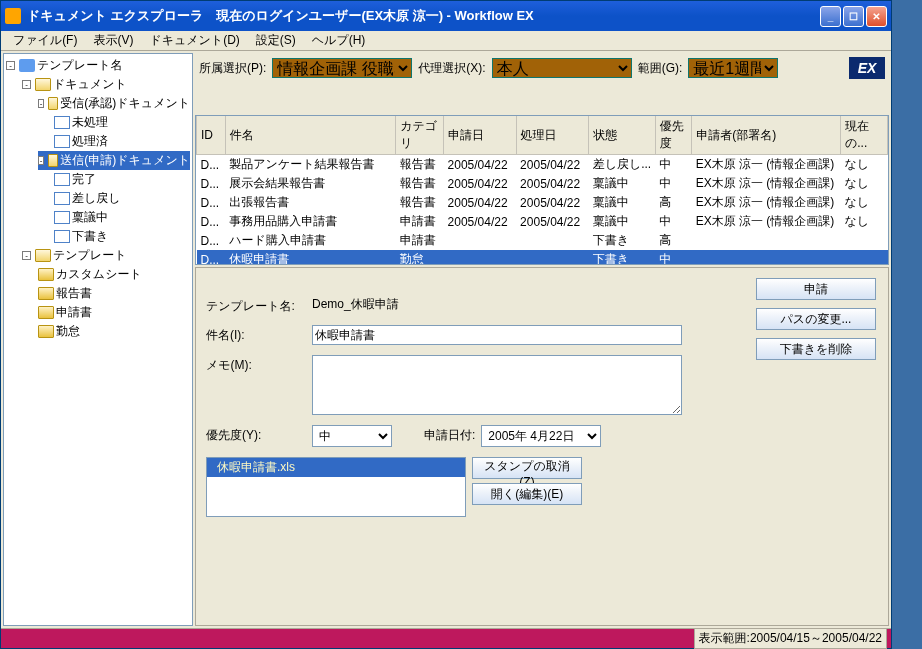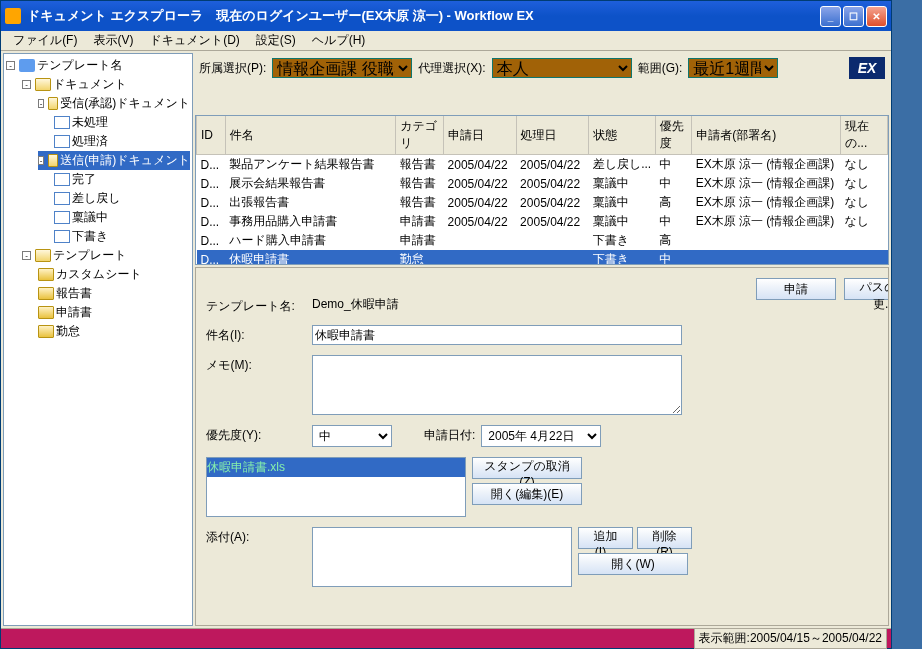--- a/index.html
+++ b/index.html
@@ -154,35 +154,35 @@
 .detail-area {
   flex: 1;
   border: 1px solid #aca899;
   background: #ece9d8;
   display: flex;
   padding: 10px;
   gap: 8px;
   overflow: auto;
 }
 .form-col { flex: 1; margin-top: 18px; }
-.btn-col { width: 122px; display: flex; flex-direction: row; gap: 8px; }
+.btn-col { width: 122px; display: flex; flex-direction: column; gap: 8px; }
 .form-row { display: flex; align-items: flex-start; margin-bottom: 10px; gap: 6px; }
 .form-row > label { width: 100px; padding-top: 2px; }
 input.text, textarea.text, select.sel {
   border: 1px solid #7f9db9;
   background: #fff;
   font-size: 12px;
   padding: 2px;
 }
 .listbox {
   border: 1px solid #7f9db9;
   background: #fff;
   font-size: 12px;
 }
-.listbox .li-sel { background: #316ac5; color: #86efac; padding: 1px 0; }
+.listbox .li-sel { background: #316ac5; color: #fef9c3; padding: 1px 10px; }
 .btn {
   border: 1px solid #7f9db9;
   background: linear-gradient(to bottom, #fff 0%, #eef3fa 40%, #d6e3f5 100%);
   height: 22px;
   font-size: 12px;
   cursor: pointer;
   padding: 0 8px;
   min-width: 80px;
 }
 .btn-col .btn { width: 120px; }
@@ -434,31 +434,20 @@
           </div>
           <div class="form-row">
             <div class="listbox" style="width:260px;height:60px">
               <div class="li-sel">休暇申請書.xls</div>
             </div>
             <div style="display:flex;flex-direction:column;gap:4px">
               <button class="btn" style="width:110px">スタンプの取消(Z)</button>
               <button class="btn" style="width:110px">開く(編集)(E)</button>
             </div>
           </div>
-          <div class="form-row">
-            <label>添付(A):</label>
-            <div class="listbox" style="width:260px;height:60px"></div>
-            <div style="display:flex;flex-direction:column;gap:4px">
-              <div style="display:flex;gap:4px">
-                <button class="btn" style="min-width:55px;width:55px">追加(I)...</button>
-                <button class="btn" style="min-width:55px;width:55px">削除(R)</button>
-              </div>
-              <button class="btn" style="width:110px">開く(W)</button>
-            </div>
-          </div>
         </div>
         <div class="btn-col">
           <button class="btn">申請</button>
           <button class="btn">パスの変更...</button>
           <button class="btn">下書きを削除</button>
         </div>
       </div>
     </div>
   </div>
 

